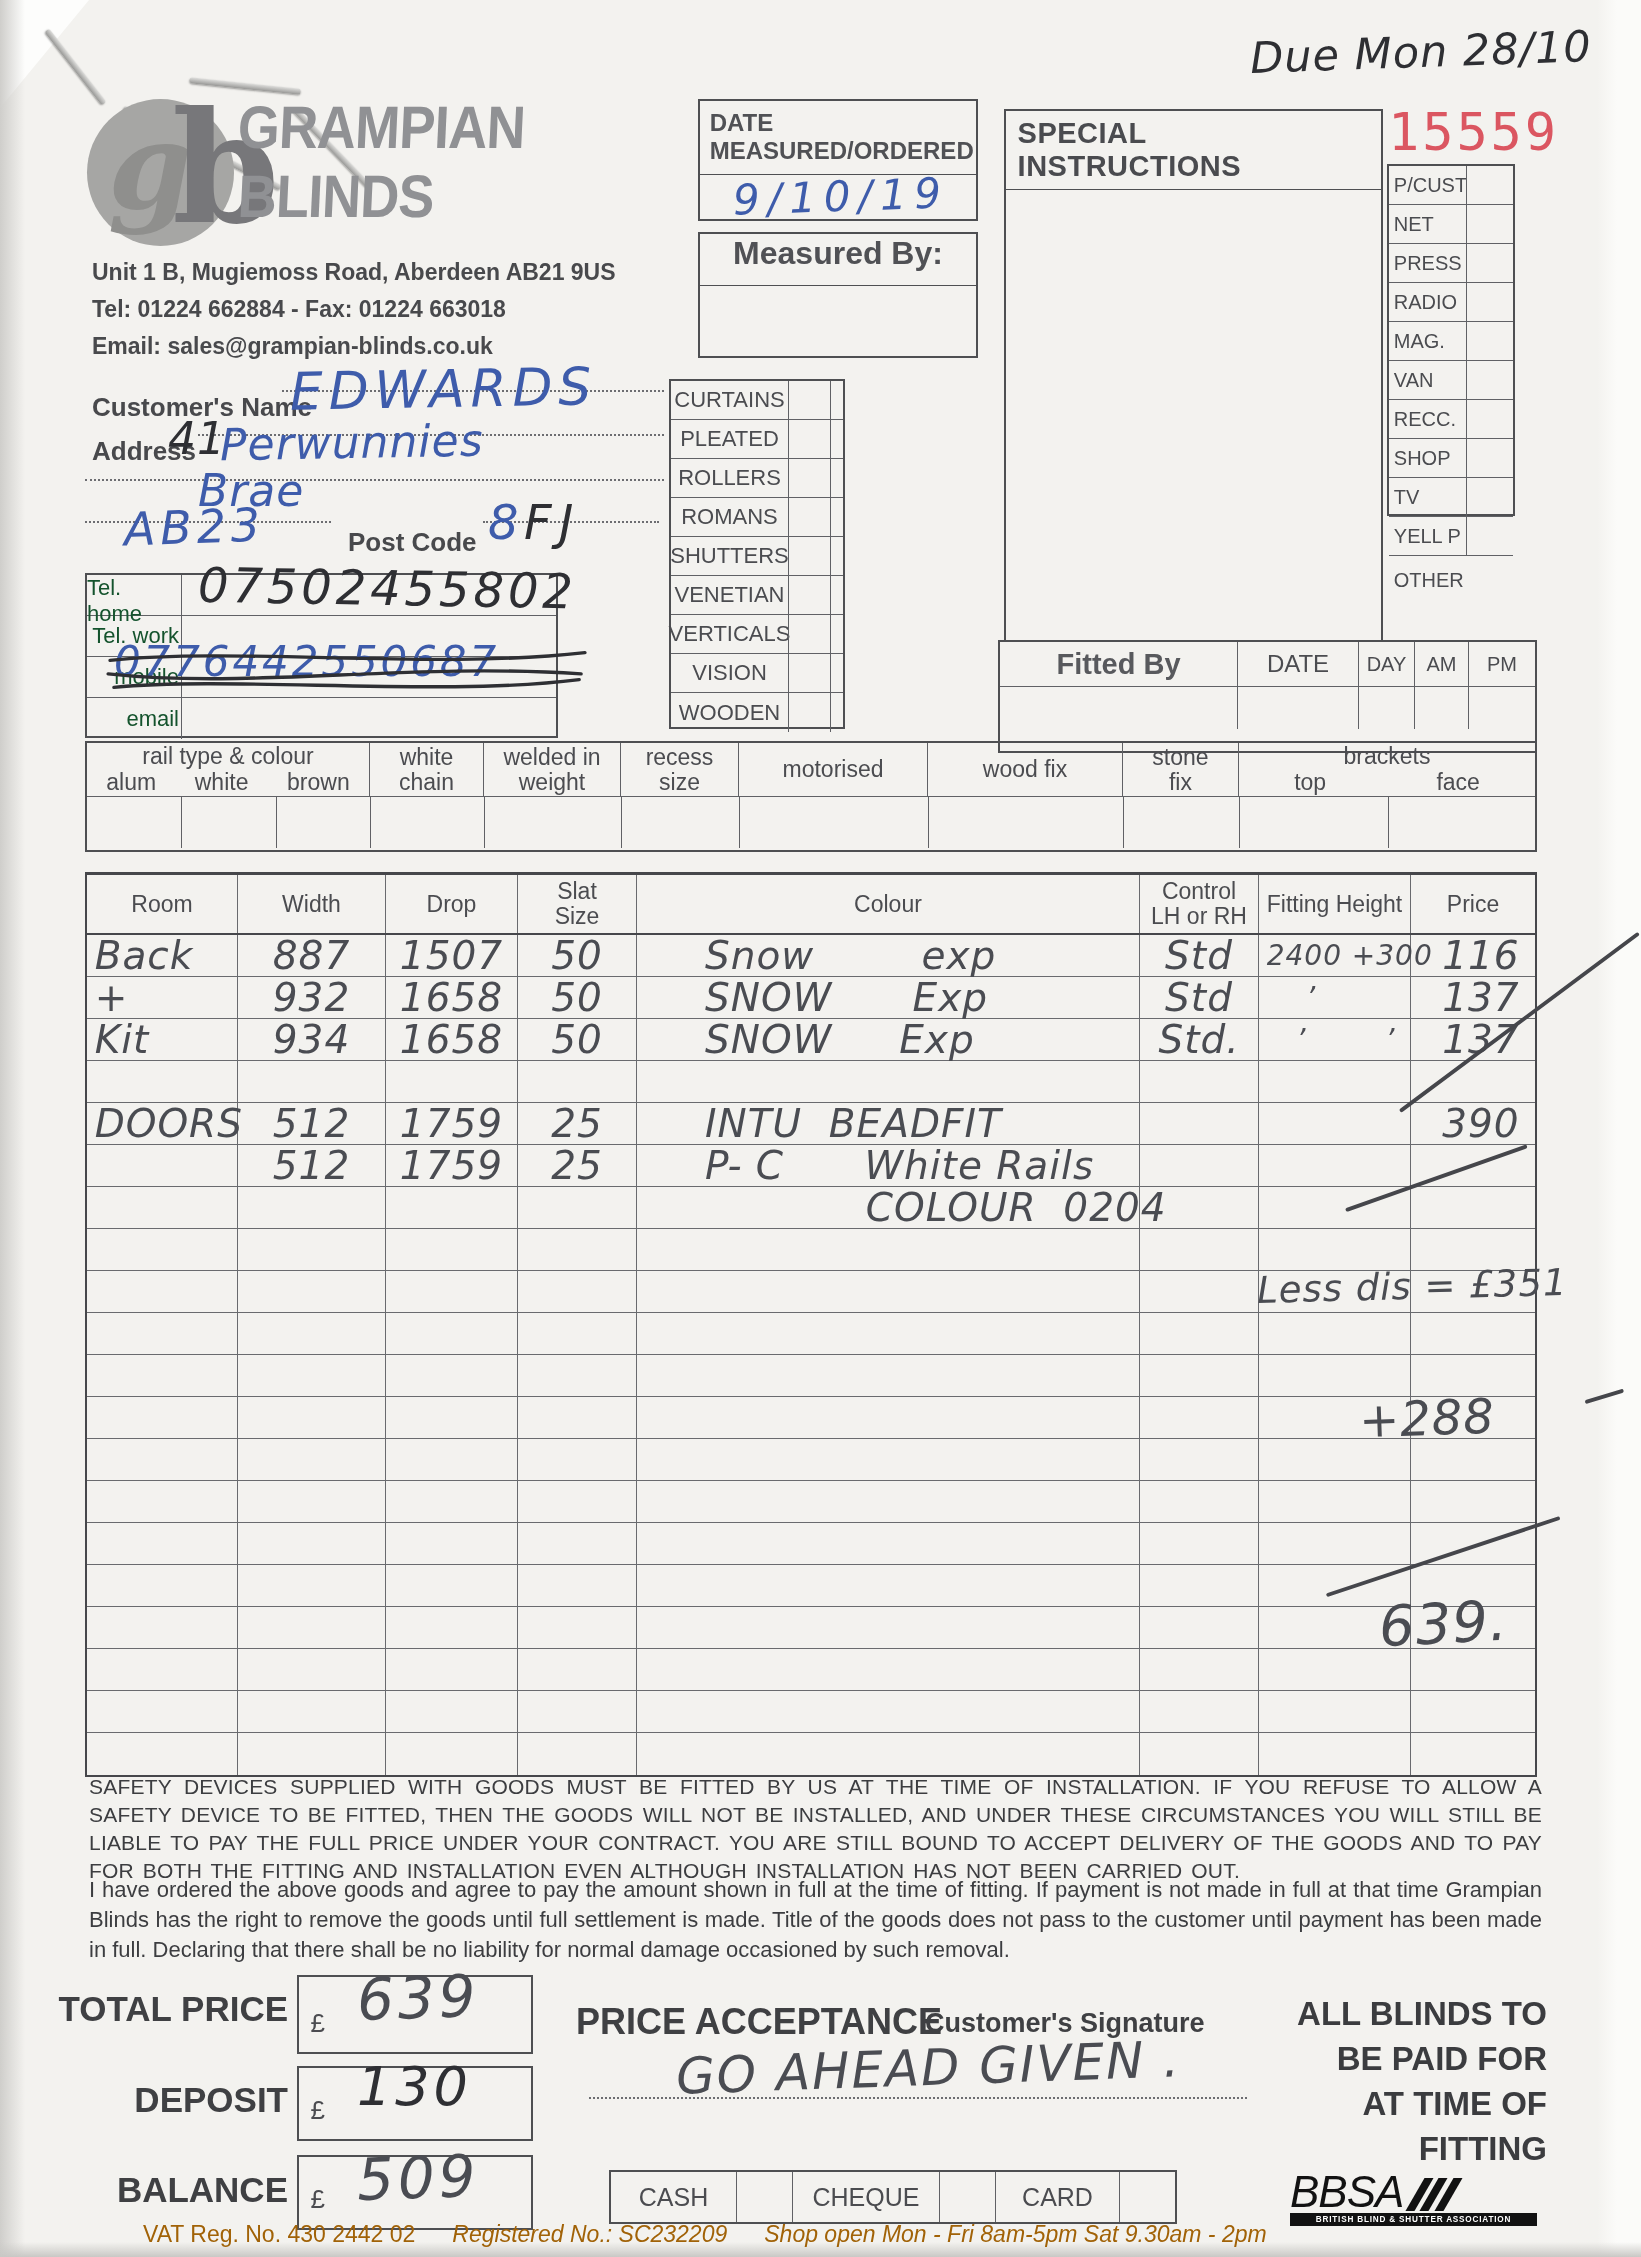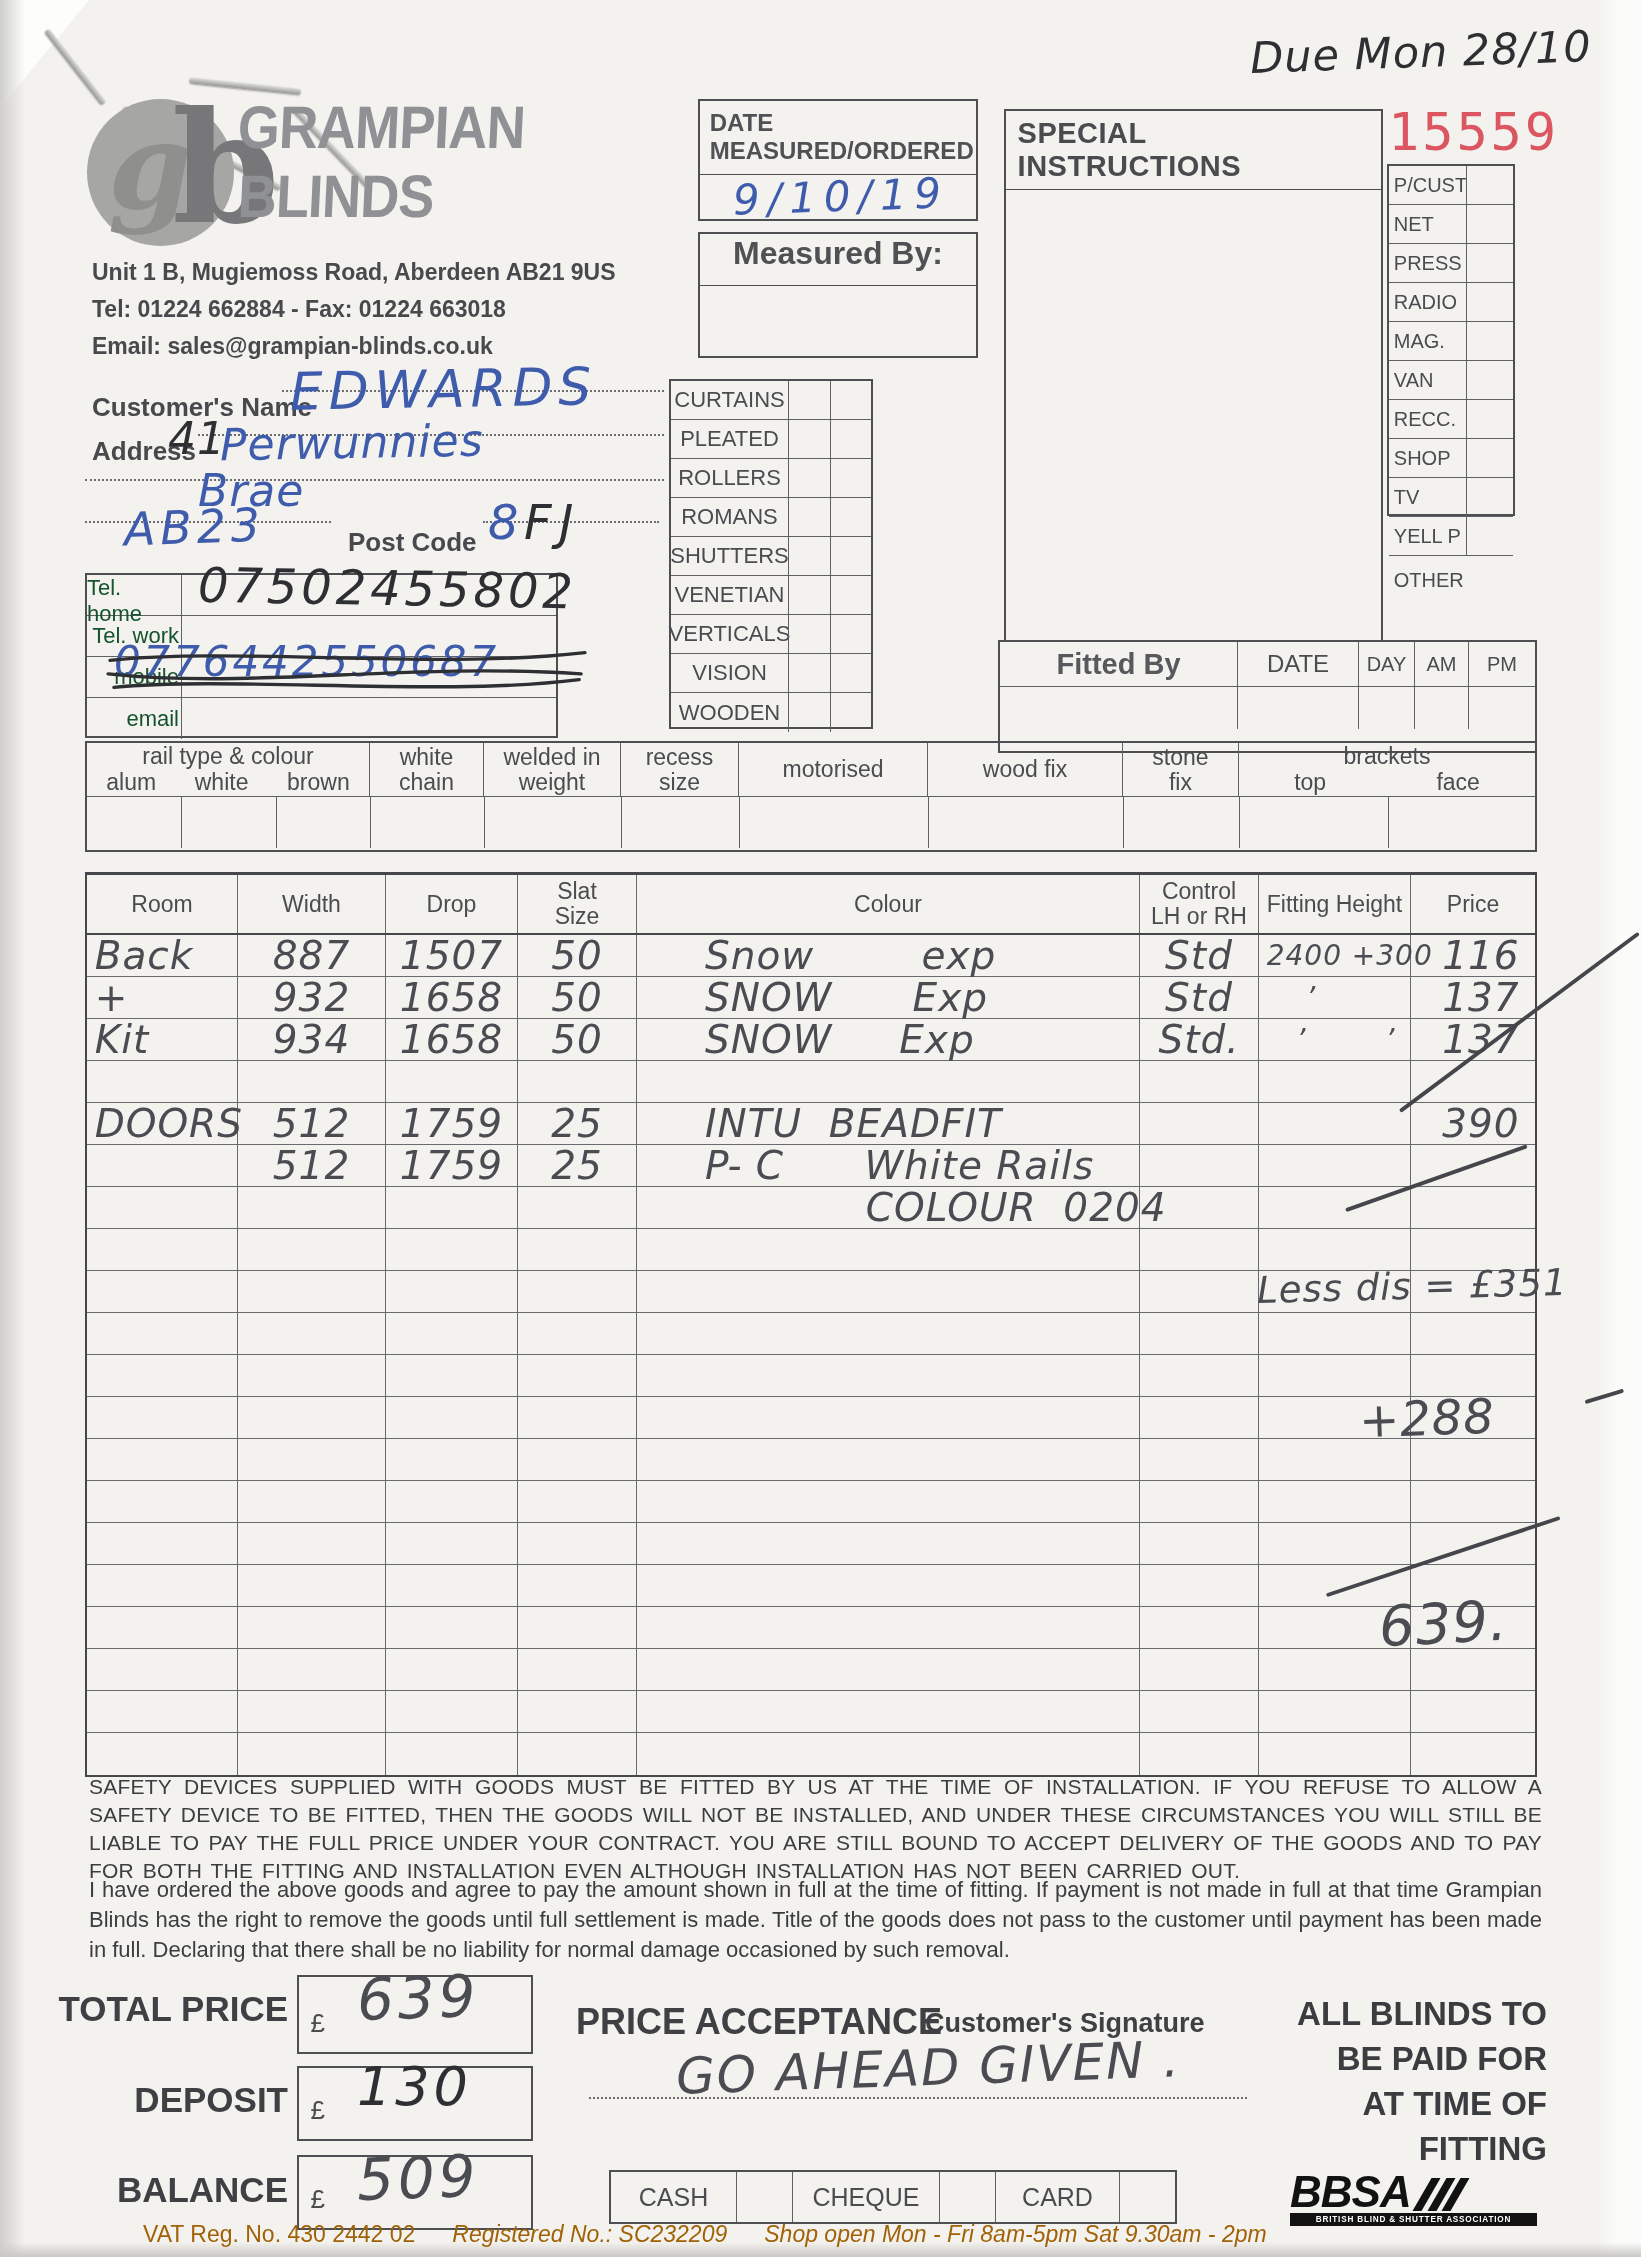--- a/index.html
+++ b/index.html
@@ -109,21 +109,21 @@
   .acc-sub{position:absolute;left:925px;top:2008px;font-size:27px;font-weight:800;color:#3f4043}
   .pay-grid{position:absolute;left:609px;top:2170px;width:568px;height:54px;box-sizing:border-box;border:2.4px solid #4e4f52;display:grid;grid-template-columns:126px 56px 147px 56px 124px 1fr}
   .pay-label{border-right:1.5px solid #606165;display:flex;align-items:center;justify-content:center;font-size:25px;color:#4b4c50}
   .pay-cb{border-right:1.5px solid #606165}
   .pay-grid :last-child{border-right:none}
 
   
   .notice{position:absolute;left:1265px;top:1991px;width:282px;text-align:right;font-size:33px;line-height:45px;font-weight:800;color:#3b3c3f;white-space:pre-line}
   .bbsa{position:absolute;left:1290px;top:2172px;width:247px}
   .bbsa-top{display:flex;align-items:flex-end}
-  .bbsa-name{font-size:44px;font-weight:700;font-style:italic;color:#121212;letter-spacing:-1px;line-height:39px}
+  .bbsa-name{font-size:44px;font-weight:400;font-style:italic;color:#121212;letter-spacing:-1px;line-height:39px}
   .bbsa-stripes{display:flex;align-items:flex-end;margin-left:5.8px}
   .bbsa-stripes i{display:block;width:8.7px;height:33px;background:#121212;transform:skewX(-30deg);margin-left:5.8px}
   .bbsa-bar{margin-top:1.9px;background:#121212;color:#fff;height:13.5px;line-height:13.5px;text-align:center;font-size:8.2px;letter-spacing:0.8px;font-weight:700}
 
   .footer{position:absolute;left:143px;top:2221px;display:flex;gap:37px;font-size:23px;color:#a16207;white-space:nowrap}
   .footer .it{font-style:italic}
 
   svg.marks{position:absolute;left:0;top:0;z-index:6;pointer-events:none}
 </style>
 </head>
@@ -266,21 +266,21 @@
         <div class="phone-value"></div>
       </div>
       <div class="phone-row">
         <div class="phone-label">email</div>
         <div class="phone-value"></div>
       </div>
     </div>
   <div class="abs hand hand-black" style="left:198px;top:560px;font-size:48px;letter-spacing:3.9px;transform:rotate(1deg);z-index:3">07502455802</div>
   <div class="abs hand hand-blue" style="left:114px;top:637px;font-size:42px;letter-spacing:2.9px;z-index:3">0776442550687</div>
 
-  <div class="box" id="product-rows" style="left:669px;top:379px;width:204px;height:350px">
+  <div class="box" id="product-rows" style="left:669px;top:379px;width:176px;height:350px">
       <div class="prod-row">
         <div class="prod-label">CURTAINS</div>
         <div class="prod-cb"></div>
         <div class="prod-cb2"></div>
       </div>
       <div class="prod-row">
         <div class="prod-label">PLEATED</div>
         <div class="prod-cb"></div>
         <div class="prod-cb2"></div>
       </div>

